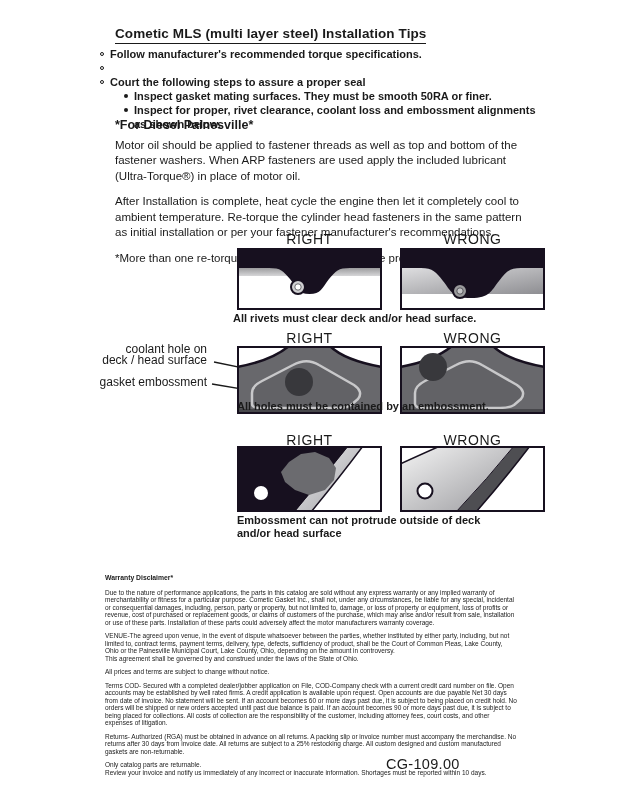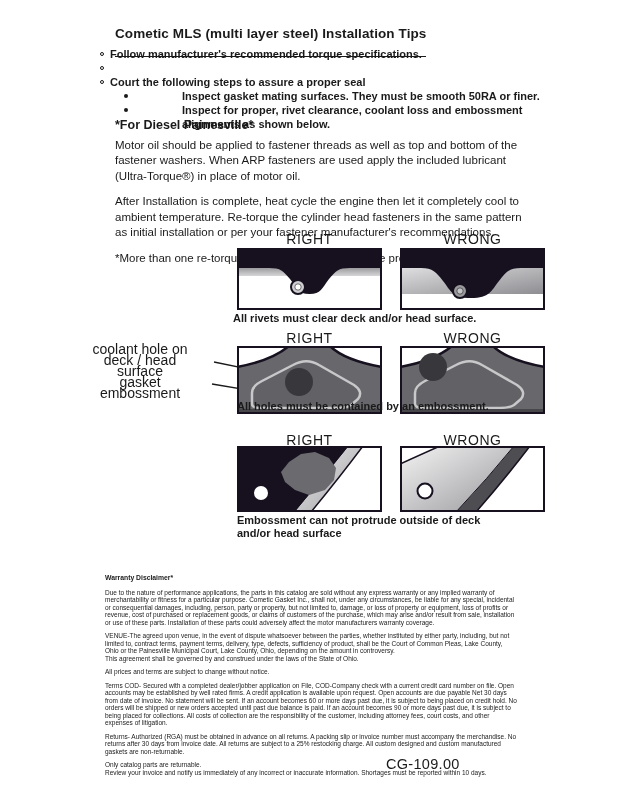--- a/index.html
+++ b/index.html
@@ -1,38 +1,38 @@
 <!DOCTYPE html>
 <html><head>
 <meta charset="utf-8">
 <style>
   * { margin:0; padding:0; box-sizing:border-box; }
   html,body { background:#ffffff; }
   body { font-family:"Liberation Sans","DejaVu Sans",sans-serif; color:#1a1a1a; }
   .page { position:relative; width:618px; height:800px; background:#ffffff; overflow:hidden; }
 
   .title { position:absolute; left:115px; top:26px; font-size:13.5px; font-weight:bold;
-           border-bottom:1.6px solid #1a1a1a; padding-bottom:15px; letter-spacing:.1px; }
+           border-bottom:1.6px solid #1a1a1a; padding-bottom:2px; letter-spacing:.1px; }
 
   .intro { position:absolute; left:100px; top:47px; width:440px; font-size:11px; }
   .b-row { display:flex; align-items:flex-start; height:14px; line-height:14px;font-weight:bold; }
-  .b-row.sub { margin-left:24px;gap:48px; }
+  .b-row.sub { margin-left:24px; }
   .dot { width:4px; height:4px; border-radius:50%; margin:5px 6px 0 0; flex:0 0 auto; }
   .dot.open { border:1px solid #1a1a1a; }
   .dot.filled { background:#1a1a1a; }
 
   .diesel { position:absolute; left:115px; top:118px; width:408px; font-size:11.5px; line-height:15.5px; }
   .diesel h2 { font-size:12.5px; font-weight:bold; margin-bottom:4px; }
   .diesel p { margin-bottom:10px; }
 
   .rw-label { position:absolute; width:145px; text-align:center; font-size:14px; letter-spacing:.6px; }
   .panel { position:absolute; display:block; }
   .caption { position:absolute; font-size:11px; font-weight:bold; line-height:12.5px; white-space:pre-line; }
 
-  .leader-label { position:absolute; left:84px; width:112px; text-align:center; font-size:14px; line-height:11px; white-space:pre-line; }
+  .leader-label { position:absolute; left:95px; width:112px; text-align:right; font-size:12px; line-height:11px; white-space:pre-line; }
   .leader-lines { position:absolute; left:210px; top:350px; }
 
   .disclaimer { position:absolute; left:105px; top:574px; width:412px; font-size:6.5px; line-height:7.5px; }
   .disclaimer h3 { font-size:6.8px; font-weight:bold; margin-bottom:7px; }
   .disclaimer p { margin-bottom:6px; white-space:pre-line; }
 
   .doc-number { position:absolute; left:386px; top:756px; font-size:14.5px; letter-spacing:.3px; }
 </style>
 </head>
 <body>

